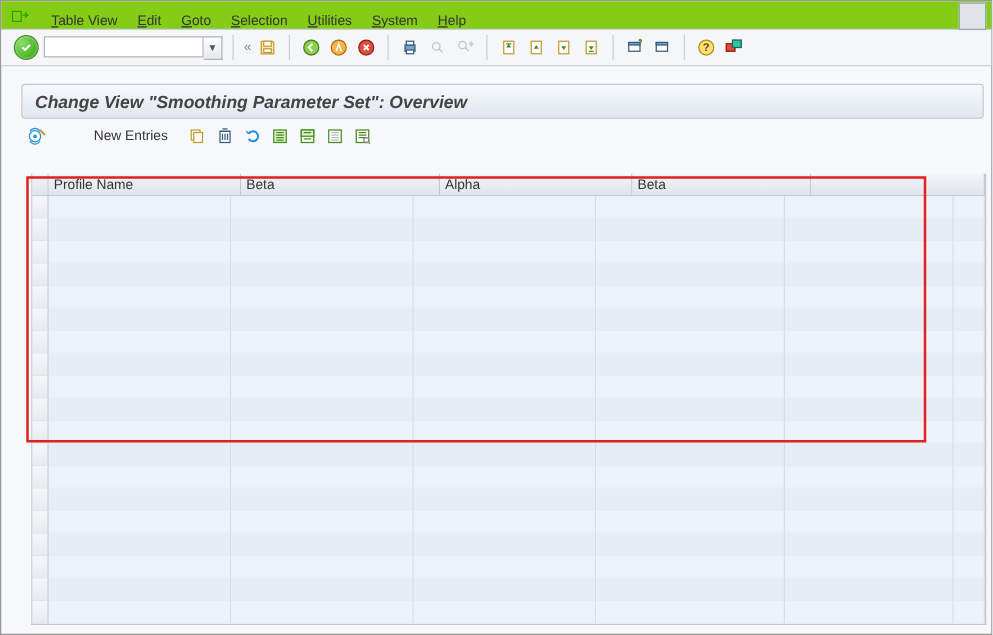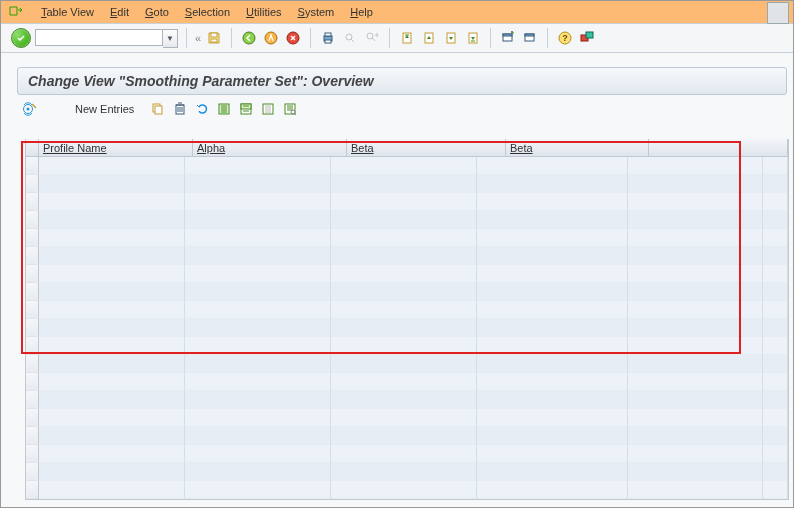--- a/index.html
+++ b/index.html
@@ -18,23 +18,23 @@
     height: 508px;
     background: #f7f8fa;
     box-sizing: border-box;
     position: relative;
     border: 1px solid #999;
   }
   
   .menubar {
     height: 22px;
     display: flex;
-    align-items: center;
+    align-items: flex-end;
     padding: 0 6px;
-    background: #fdba74;
+    background: #84cc16;
     border-bottom: 1px solid #c8d0da;
   }
   .menubar .menu-icon {
     width: 18px;
     height: 18px;
     display:flex;
     align-items:center;
     justify-content:center;
     margin-right: 8px;
   }
@@ -199,21 +199,20 @@
     background: linear-gradient(#f2f5f9,#dfe5ec);
     border-right:1px solid #c0c8d2;
     border-bottom:1px solid #c0c8d2;
     padding: 0 4px;
     display:flex;
     align-items:center;
     font-size:11px;
     color:#333;
     white-space:nowrap;
     overflow:hidden;
-    text-decoration:underline;
   }
   .grid-row {
     display:flex;
     height: 18px;
   }
   .grid-row .rowsel {
     width:12px;
     background: linear-gradient(#f4f6f9,#e7ebf0);
     border-right:1px solid #c0c8d2;
     border-bottom:1px solid #dfe4ea;
@@ -440,22 +439,22 @@
         </svg>
     </span>
   </div>
 
   <div class="table-zone">
     <div class="highlight-box"></div>
     <div class="grid">
       <div class="grid-header">
         <div class="rowsel"></div>
         <div class="col c1">Profile Name</div>
+        <div class="col c4">Beta</div>
         <div class="col c3">Alpha</div>
-        <div class="col c4">Beta</div>
         <div class="col c5">Beta</div>
         <div class="col c6"></div>
       </div>
       <div id="grid-body">
           <div class="grid-row">
             <div class="rowsel"></div>
             <div class="cell c1"></div>
             <div class="cell c2"></div>
             <div class="cell c3"></div>
             <div class="cell c4"></div>

